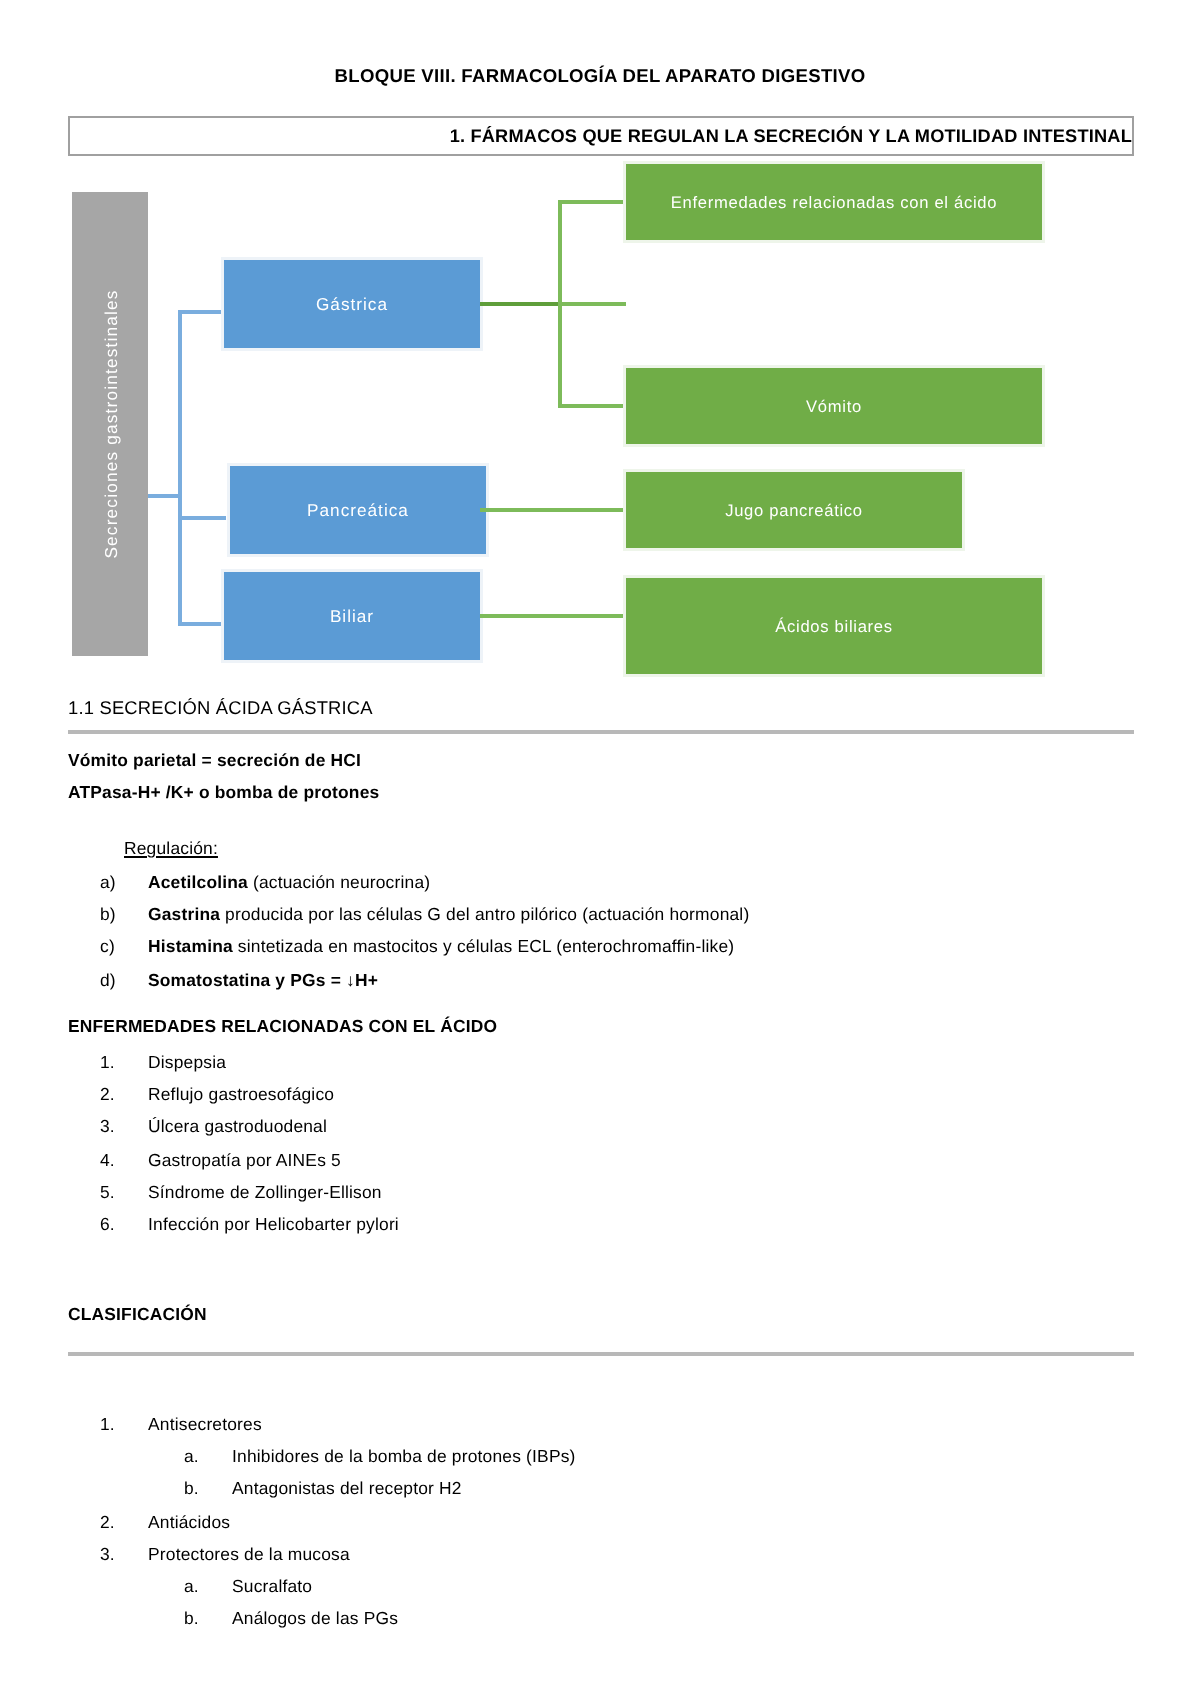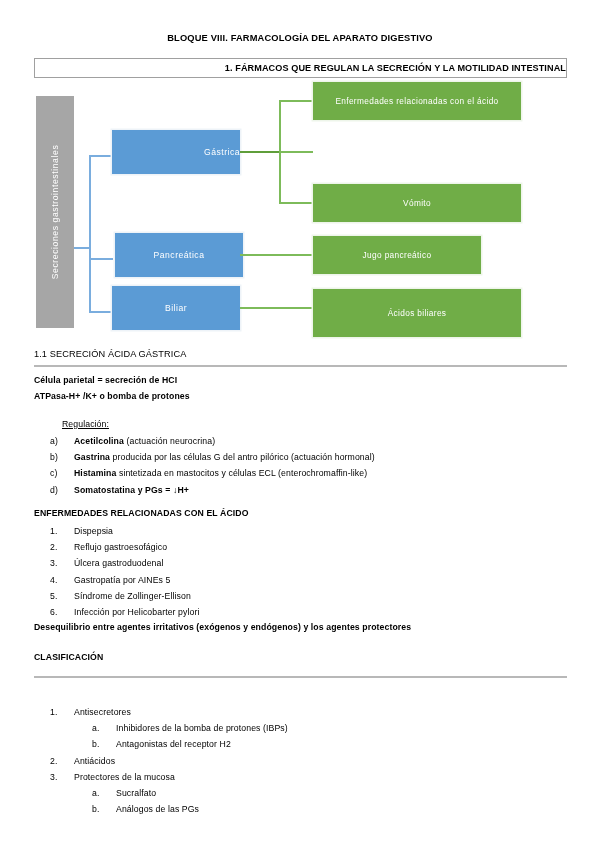--- a/index.html
+++ b/index.html
@@ -162,21 +162,21 @@
     <div class="gray-bar">
       <span class="gray-bar-label">Secreciones gastrointestinales</span>
     </div>
 
     <div class="ln ln-blue" style="left:74px; top:159px; width:17px; height:2px;"></div>
     <div class="ln ln-blue" style="left:89px; top:67px; width:2px; height:158px;"></div>
     <div class="ln ln-blue" style="left:89px; top:67px; width:24px; height:2px;"></div>
     <div class="ln ln-blue" style="left:89px; top:170px; width:24px; height:2px;"></div>
     <div class="ln ln-blue" style="left:89px; top:223px; width:24px; height:2px;"></div>
 
-    <div class="node-blue" style="left:112px; top:42px; width:128px; height:44px;justify-content:flex-end;">
+    <div class="node-blue" style="left:112px; top:42px; width:128px; height:44px;">
       <span>Gástrica</span>
     </div>
     <div class="node-blue" style="left:115px; top:145px; width:128px; height:44px;">
       <span>Pancreática</span>
     </div>
     <div class="node-blue" style="left:112px; top:198px; width:128px; height:44px;">
       <span>Biliar</span>
     </div>
 
     <div class="ln ln-green-dark" style="left:240px; top:63px; width:40px; height:2px;"></div>
@@ -198,21 +198,21 @@
       <span>Jugo pancreático</span>
     </div>
     <div class="node-green" style="left:313px; top:201px; width:208px; height:48px;">
       <span>Ácidos biliares</span>
     </div>
   </div>
 
   <div class="sec-head" style="top:349px;">1.1 SECRECIÓN ÁCIDA GÁSTRICA</div>
   <div class="rule" style="top:365px;"></div>
 
-  <div class="txt b" style="left:34px; top:375px;">Célula parietal = secreción de HCI</div>
+  <div class="txt b" style="left:34px; top:375px;">Vómito parietal = secreción de HCI</div>
   <div class="txt b" style="left:34px; top:391px;">ATPasa-H+ /K+ o bomba de protones</div>
 
   <div class="txt u" style="left:34px; top:419px;padding-left:28px;">Regulación:</div>
 
   <div class="list" style="left:50px; top:433px;">
     <div class="li">
       <span class="marker">a)</span>
       <span><span class="b">Acetilcolina</span><span> (actuación neurocrina)</span></span>
     </div>
     <div class="li">
@@ -251,21 +251,20 @@
     <div class="li num">
       <span class="marker">5.</span>
       <span>Síndrome de Zollinger-Ellison</span>
     </div>
     <div class="li num">
       <span class="marker">6.</span>
       <span>Infección por Helicobarter pylori</span>
     </div>
   </div>
 
-  <div class="txt b" style="left:34px; top:622px;">Desequilibrio entre agentes irritativos (exógenos y endógenos) y los agentes protectores</div>
 
   <div class="rule" style="top:676px;"></div>
 
   <div class="txt b" style="left:34px; top:652px;">CLASIFICACIÓN</div>
 
   <div class="list" style="left:50px; top:704px;">
     <div class="li num">
       <span class="marker">1.</span>
       <span>Antisecretores</span>
     </div>

